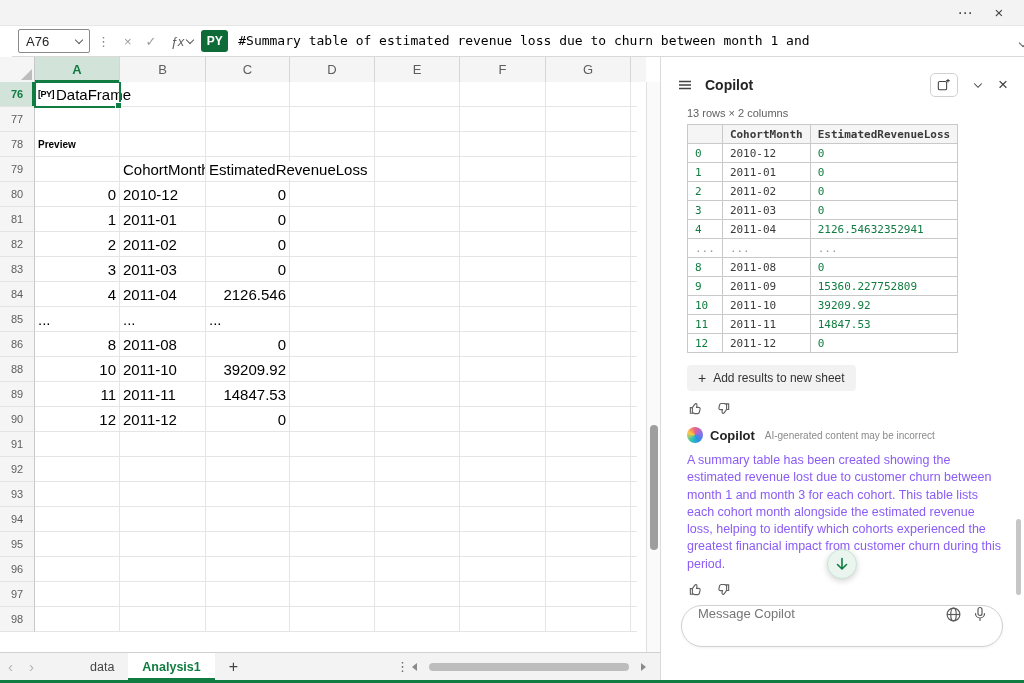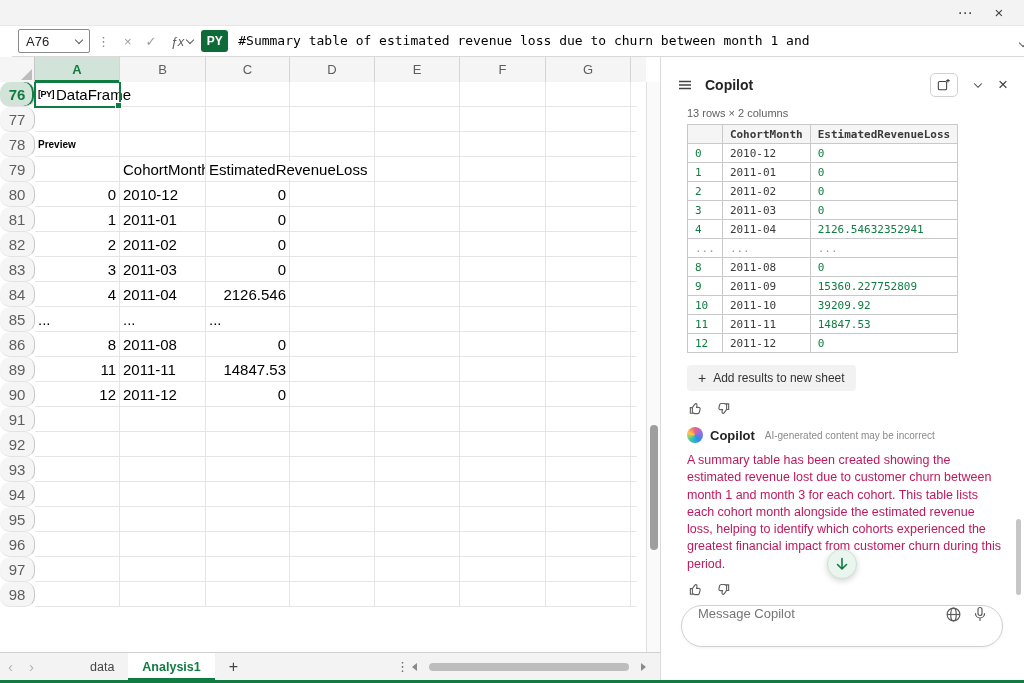--- a/index.html
+++ b/index.html
@@ -26,21 +26,21 @@
   .grid-region { position:absolute; left:0; top:57px; width:660px; height:623px; background:#fff; }
   .colheaders { display:flex; width:646px; height:25px; background:#F5F5F5; border-bottom:1px solid #C8C8C8; }
   .corner { width:35px; height:25px; background:#F5F5F5; border-right:1px solid #C8C8C8; position:relative; }
   .corner:after { content:""; position:absolute; right:2px; bottom:2px; border-left:11px solid transparent; border-bottom:11px solid #BDBDBD; }
   .colh { height:25px; border-right:1px solid #D5D5D5; display:flex; align-items:center; justify-content:center; font-size:13px; color:#5E5E5E; background:#F5F5F5; }
   .colh.sel { background:var(--selbg); color:var(--accent); font-weight:700; box-shadow:inset 0 -2px 0 var(--accent); }
   .w-A{width:85px}.w-B{width:86px}.w-C{width:84px}.w-D{width:85px}.w-E{width:85px}.w-F{width:86px}.w-G{width:85px}
   .w-X{flex:1; border-right:none !important;}
   .rows { position:relative; width:646px; height:570px; overflow:hidden; }
   .grow { display:flex; height:25px; }
-  .rnum { width:35px; background:#F5F5F5; border-right:1px solid #C8C8C8; border-bottom:1px solid #E3E3E3; display:flex; align-items:center; justify-content:center; font-size:15px; color:#5E5E5E; flex:none;border-radius:10px; }
+  .rnum { width:35px; background:#F5F5F5; border-right:1px solid #C8C8C8; border-bottom:1px solid #E3E3E3; display:flex; align-items:center; justify-content:center; font-size:11px; color:#5E5E5E; flex:none; }
   .rnum.sel { background:var(--selbg); color:var(--accent); font-weight:700; box-shadow:inset -2px 0 0 var(--accent); }
   .cell { height:25px; border-right:1px solid #E5E5E5; border-bottom:1px solid #E5E5E5; font-size:15px; color:#000; padding:0 3px; display:flex; align-items:center; overflow:hidden; white-space:nowrap; flex:none; }
   .cell.right { justify-content:flex-end; }
   .cell.overflow { overflow:visible; position:relative; z-index:2; }
   .cell.overflow .txt { background:#fff; }
   .cell.preview { font-size:10px; font-weight:700; }
   .pyicon { font-size:9px; font-weight:700; letter-spacing:-0.5px; margin-right:2px; }
   .selbox { position:absolute; left:34px; top:-1px; width:87px; height:27px; border:2px solid var(--accent); z-index:5; pointer-events:none; }
   .selbox:after { content:""; position:absolute; right:-3px; bottom:-3px; width:5px; height:5px; background:var(--accent); border:1px solid #fff; }
   .vscroll { position:absolute; left:646px; top:25px; width:14px; height:570px; background:#FAFAFA; border-left:1px solid #E1E1E1; }
@@ -80,21 +80,21 @@
   .cp-table tr.dots td { color:#9A9A9A; }
   .add-results { margin:12px 0 0 10px; display:inline-flex; align-items:center; gap:7px; background:#F2F2F2; border:none; border-radius:4px; padding:6px 11px; font-size:12px; color:#333; font-family:inherit; }
   .add-plus { font-size:14px; line-height:10px; color:#333; }
   .thumbs { display:flex; gap:12px; margin:9px 0 0 10px; }
   .thumb { width:16px; height:16px; display:flex; align-items:center; justify-content:center; }
   .thumb.down svg { transform:rotate(180deg); }
   .brandrow { display:flex; align-items:center; gap:7px; margin:11px 0 0 10px; }
   .logo { width:16px; height:16px; border-radius:50%; background:conic-gradient(#E8618C,#8F6FE8,#2A8FE8,#30C6B0,#FFC83D,#E8618C); flex:none; }
   .brand-name { font-size:13px; font-weight:700; }
   .disclaimer { font-size:10px; color:#8A8A8A; margin-left:3px; }
-  .cp-message { margin:9px 6px 0 10px; font-size:12.5px; line-height:1.38; color:#be185d; }
+  .cp-message { margin:9px 6px 0 10px; font-size:12.5px; line-height:1.38; color:#8b5cf6; }
   .scroll-latest { position:absolute; left:166px; top:492px; width:30px; height:30px; border-radius:50%; background:#E9F5EE; border:1px solid #CBE5D6; box-shadow:0 2px 6px rgba(0,0,0,.18); display:flex; align-items:center; justify-content:center; }
   .cp-input { position:absolute; left:20px; top:548px; width:322px; height:42px; border:1px solid #D1D1D1; border-radius:22px; background:#fff; box-shadow:0 1px 3px rgba(0,0,0,.06); display:flex; align-items:flex-start; padding:0 14px 0 16px; gap:10px; }
   .cp-input input { border:none; outline:none; flex:1; font-size:13px; color:#242424; font-family:inherit; background:transparent; }
   .cp-input input::placeholder { color:#767676; }
   .cp-scrollbar { position:absolute; right:3px; top:462px; width:5px; height:76px; border-radius:3px; background:#C6C6C6; }
 </style>
 </head>
 <body>
 
 <div class="titlebar">
@@ -292,20 +292,37 @@
       <div class="grow">
         <div class="rnum">86</div>
         <div class="cell w-A right">
           <span class="txt">8</span>
         </div>
         <div class="cell w-B">
           <span class="txt">2011-08</span>
         </div>
         <div class="cell w-C right">
           <span class="txt">0</span>
+        </div>
+        <div class="cell w-D"></div>
+        <div class="cell w-E"></div>
+        <div class="cell w-F"></div>
+        <div class="cell w-G"></div>
+        <div class="cell w-X"></div>
+      </div>
+      <div class="grow">
+        <div class="rnum">88</div>
+        <div class="cell w-A right">
+          <span class="txt">10</span>
+        </div>
+        <div class="cell w-B">
+          <span class="txt">2011-10</span>
+        </div>
+        <div class="cell w-C right">
+          <span class="txt">39209.92</span>
         </div>
         <div class="cell w-D"></div>
         <div class="cell w-E"></div>
         <div class="cell w-F"></div>
         <div class="cell w-G"></div>
         <div class="cell w-X"></div>
       </div>
       <div class="grow">
         <div class="rnum">89</div>
         <div class="cell w-A right">

